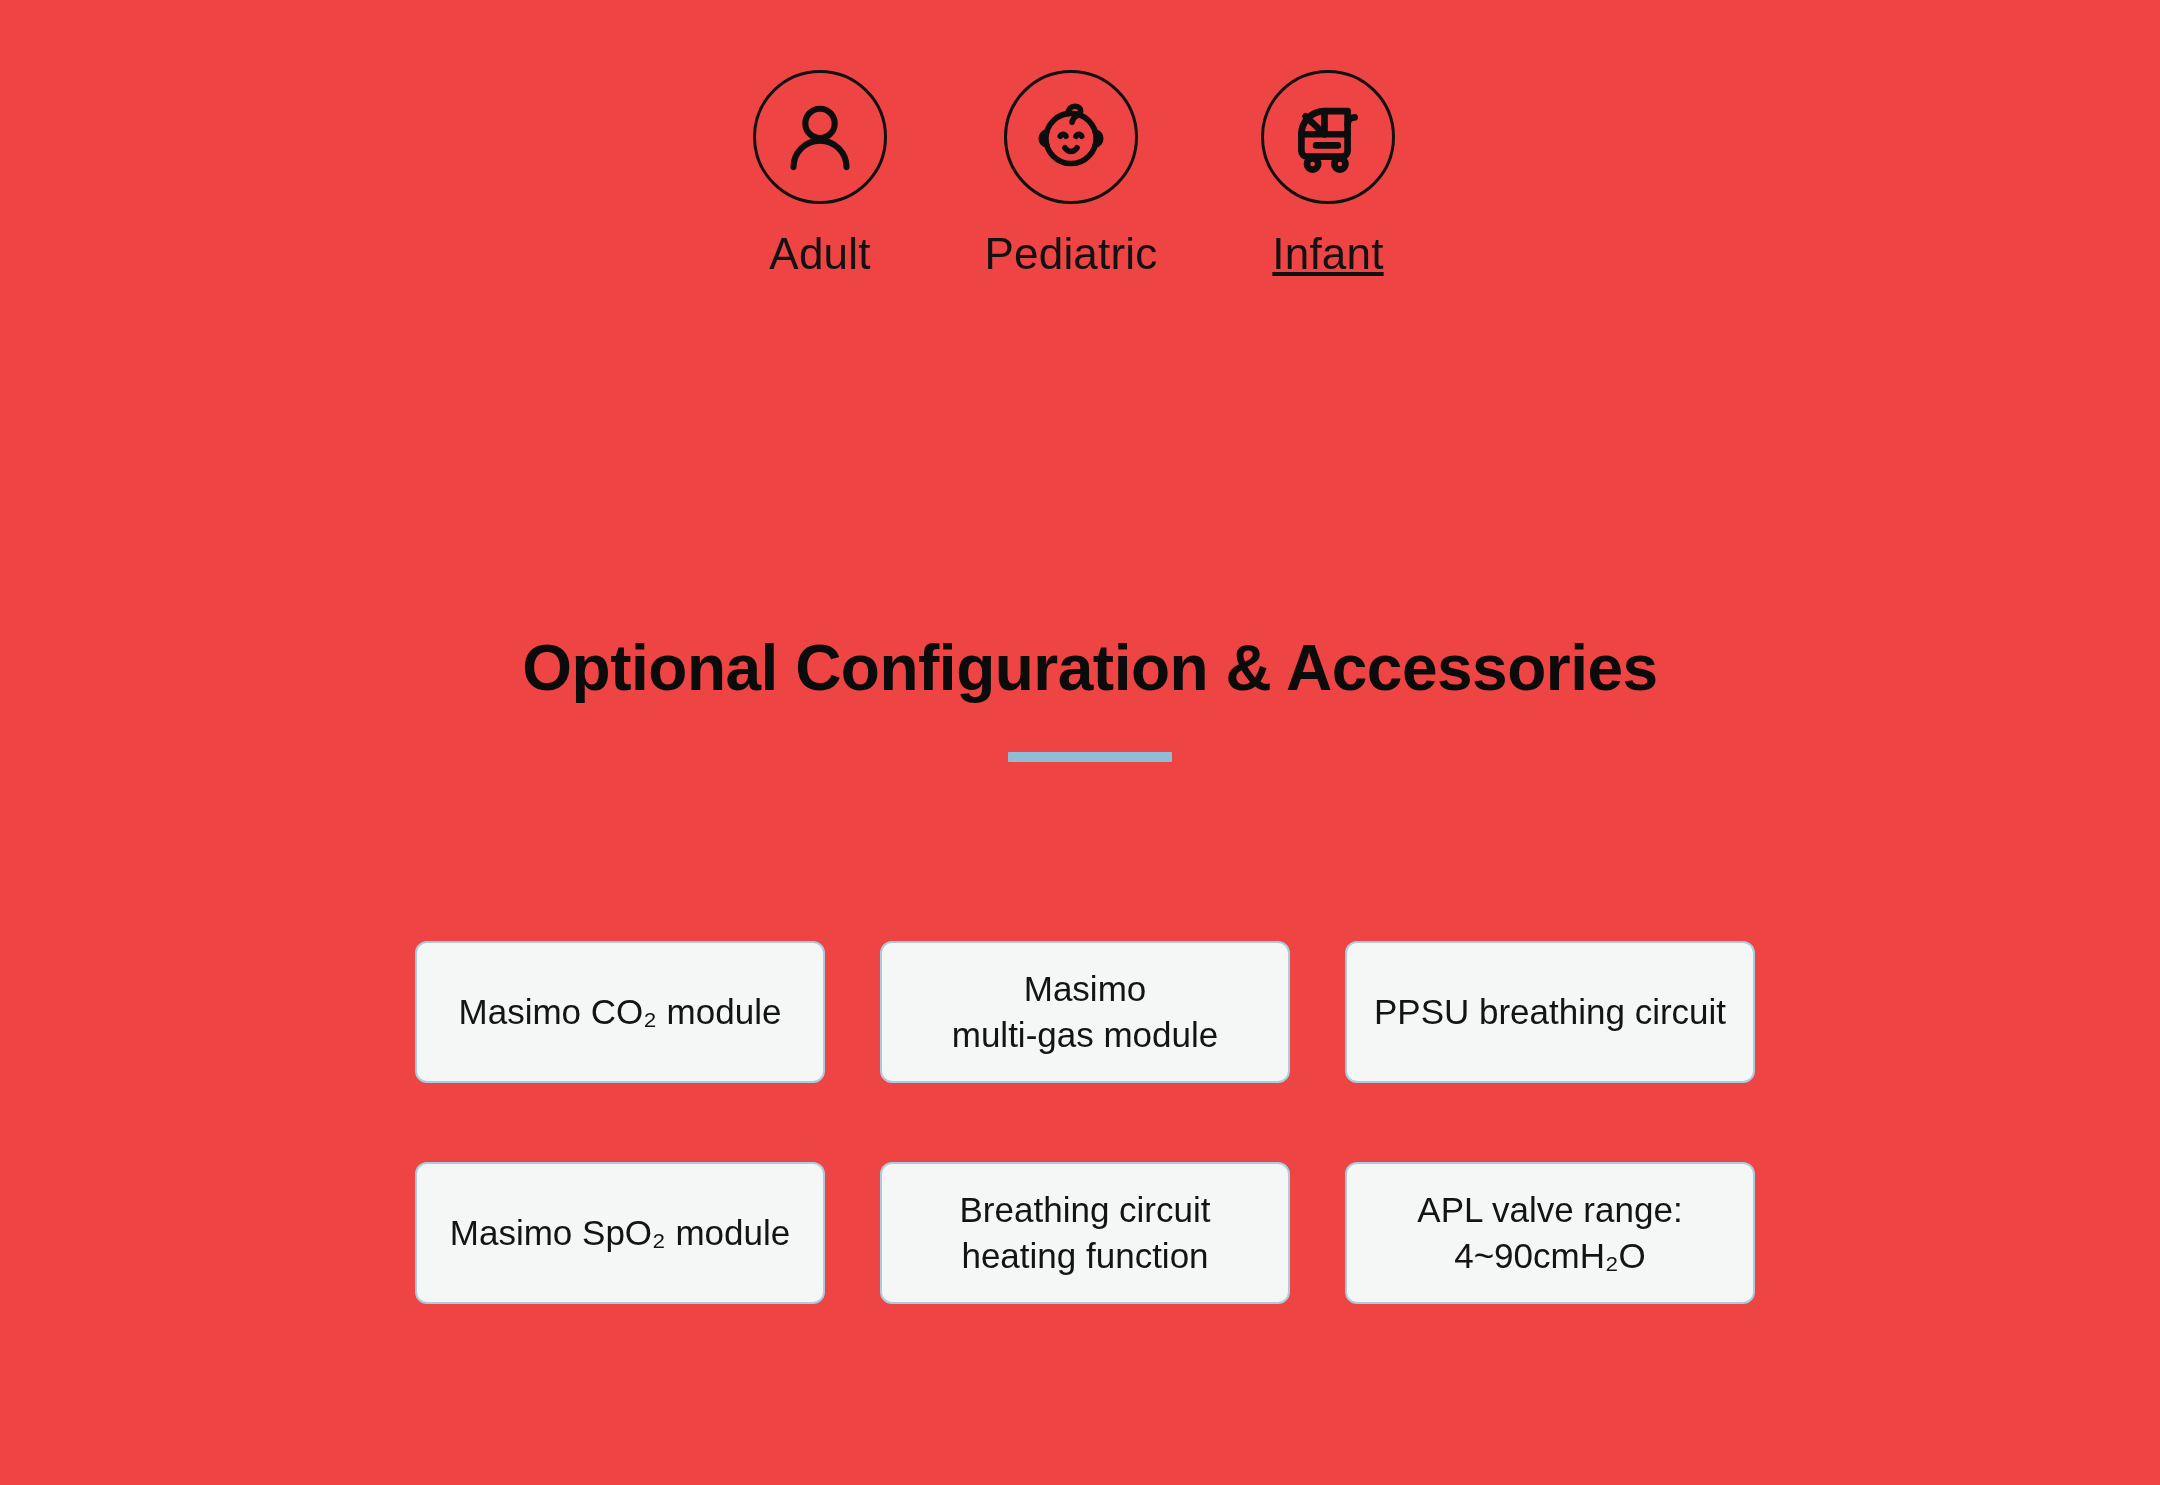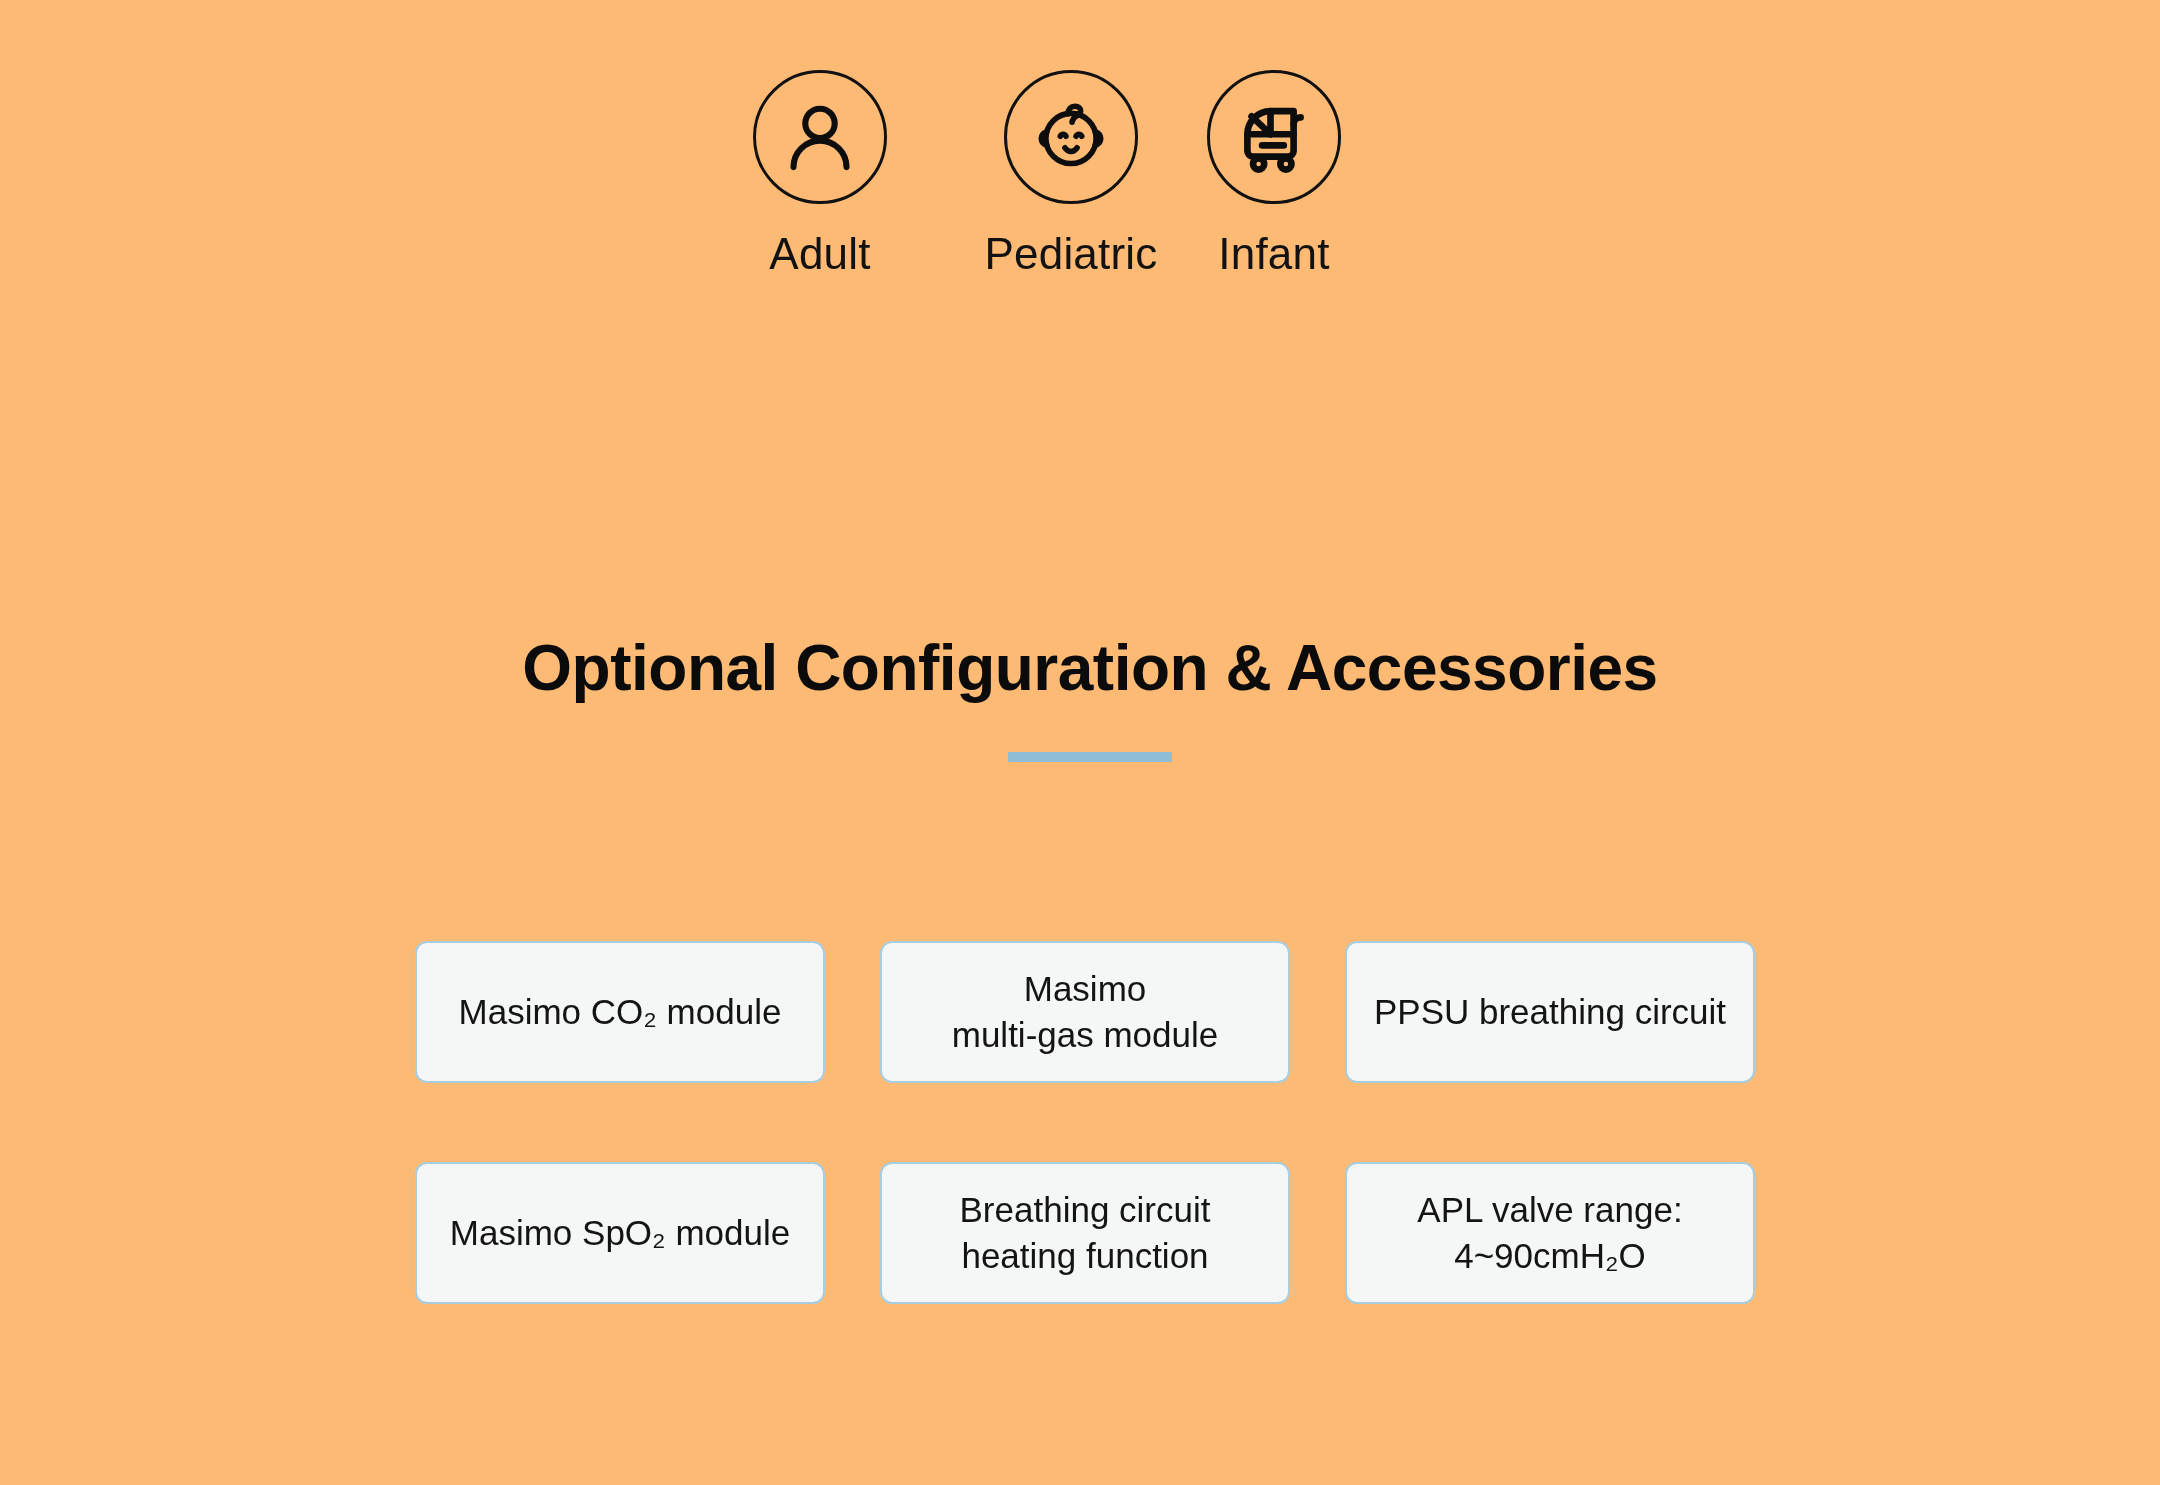--- a/index.html
+++ b/index.html
@@ -14,41 +14,41 @@
     overflow: hidden;
     font-family: "Liberation Sans", "DejaVu Sans", sans-serif;
     color: #111111;
     -webkit-font-smoothing: antialiased;
   }
 
   .page {
     position: relative;
     width: 2160px;
     height: 1485px;
-    background: #fdba74;
+    background: #ef4444;
   }
 
   
   .patient-types {
     position: absolute;
     top: 70px;
     left: 0;
     width: 2160px;
     height: 260px;
   }
 
   .ptype {
     position: absolute;
     top: 0;
     width: 260px;
     text-align: center;
   }
   .ptype-1 { left: 690px; }
   .ptype-2 { left: 941px; }
-  .ptype-3 { left: 1144px; }
+  .ptype-3 { left: 1198px; text-decoration: underline; }
 
   .icon-circle {
     width: 134px;
     height: 134px;
     margin: 0 auto;
     border: 3px solid #111111;
     border-radius: 50%;
     box-sizing: border-box;
     display: flex;
     align-items: center;

